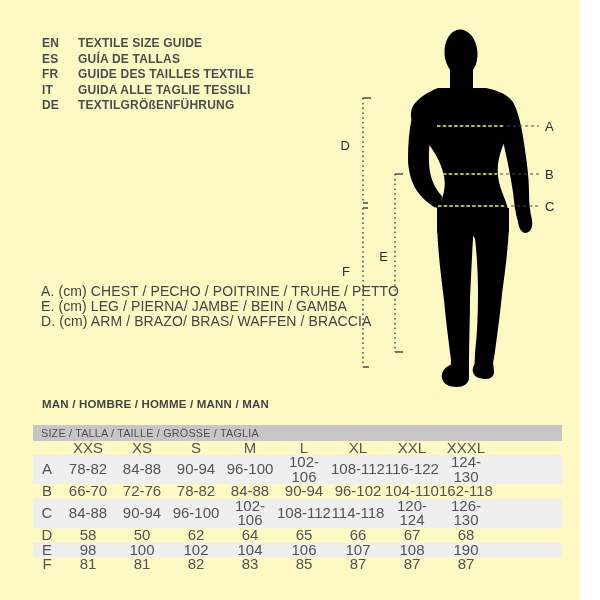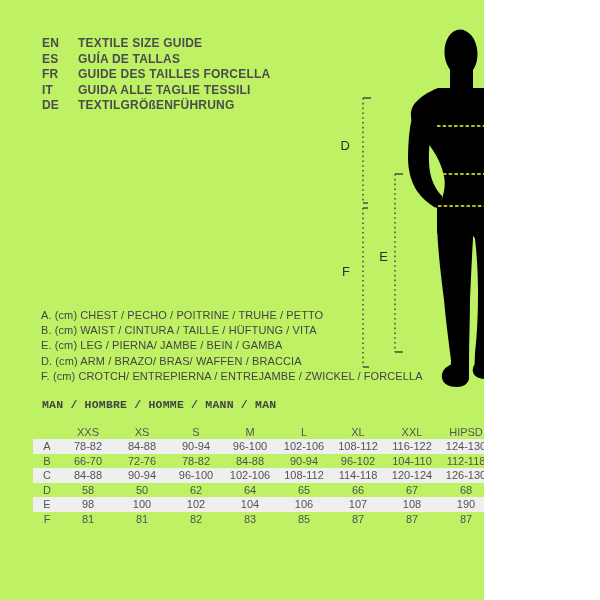--- a/index.html
+++ b/index.html
@@ -1,42 +1,42 @@
 <!DOCTYPE html>
 <html><head>
 <meta charset="utf-8">
 <style>
   html,body{margin:0;padding:0;background:#fff;}
-  .canvas{position:relative;width:484px;height:600px;background:#bef264;overflow:hidden;
+  .canvas{position:relative;width:580px;height:600px;background:#fef9c3;overflow:hidden;
           font-family:"Liberation Sans",sans-serif;color:#48494b;}
 
   
   .langs{position:absolute;left:42px;top:36px;font-size:12px;font-weight:bold;
          line-height:15.6px;color:#4b4c4e;letter-spacing:.2px;}
   .lang-row{display:flex;}
   .lang-code{width:36px;flex:0 0 36px;}
 
   
   .figure-svg{position:absolute;left:0;top:0;}
   .figure-svg text{font-family:"Liberation Sans",sans-serif;font-size:13px;fill:#2d2e30;}
 
   
-  .legend{position:absolute;left:41px;top:308px;font-size:11px;line-height:15.2px;
+  .legend{position:absolute;left:41px;top:284px;font-size:14px;line-height:15.2px;
           color:#434446;letter-spacing:.1px;white-space:nowrap;}
 
   
   .category{position:absolute;left:42px;top:398px;font-size:11.5px;font-weight:bold;
-            color:#434446;letter-spacing:.2px;font-family:Liberation Mono, monospace;}
+            color:#434446;letter-spacing:.2px;}
 
   
   .table-wrap{position:absolute;left:33px;top:425px;width:529px;}
   .table-title{height:16px;line-height:16.5px;background:#c6c6c6;padding-left:8px;
                font-size:10.8px;color:#4f5052;letter-spacing:.2px;}
   table.size-table{border-collapse:collapse;width:529px;table-layout:fixed;
-                   font-size:11px;color:#525356;}
+                   font-size:15px;color:#525356;}
   table.size-table th,table.size-table td{font-weight:normal;text-align:center;padding:0;
                    height:14.6px;line-height:14.6px;overflow:hidden;}
   table.size-table thead th{height:14px;line-height:14px;color:#55565a;}
   table.size-table tbody tr:nth-child(odd){background:#efefef;}
 </style>
 </head>
 <body>
 
 <div class="canvas">
 
@@ -47,21 +47,21 @@
         <span class="lang-title">TEXTILE SIZE GUIDE</span>
       </div>
 
       <div class="lang-row">
         <span class="lang-code">ES</span>
         <span class="lang-title">GUÍA DE TALLAS</span>
       </div>
 
       <div class="lang-row">
         <span class="lang-code">FR</span>
-        <span class="lang-title">GUIDE DES TAILLES FORCELLA</span>
+        <span class="lang-title">GUIDE DES TAILLES TEXTILE</span>
       </div>
 
       <div class="lang-row">
         <span class="lang-code">IT</span>
         <span class="lang-title">GUIDA ALLE TAGLIE TESSILI</span>
       </div>
 
       <div class="lang-row">
         <span class="lang-code">DE</span>
         <span class="lang-title">TEXTILGRÖßENFÜHRUNG</span>
@@ -126,33 +126,32 @@
     <text x="545" y="210.5">C</text>
     <text x="350" y="150" text-anchor="end">D</text>
     <text x="388" y="261" text-anchor="end">E</text>
     <text x="350" y="276" text-anchor="end">F</text>
   </svg>
 
   <div class="legend">
 
       <div>A. (cm) CHEST / PECHO / POITRINE / TRUHE / PETTO</div>
 
-      <div>B. (cm) WAIST / CINTURA / TAILLE / HÜFTUNG / VITA</div>
 
 
       <div>E. (cm) LEG / PIERNA/ JAMBE / BEIN / GAMBA</div>
 
       <div>D. (cm) ARM / BRAZO/ BRAS/ WAFFEN / BRACCIA</div>
 
-      <div>F. (cm) CROTCH/ ENTREPIERNA / ENTREJAMBE / ZWICKEL / FORCELLA</div>
     </div>
 
   <div class="category">MAN / HOMBRE / HOMME / MANN / MAN</div>
 
   <div class="table-wrap">
+    <div class="table-title">SIZE / TALLA / TAILLE / GRÖSSE / TAGLIA</div>
     <table class="size-table">
       <colgroup>
         <col style="width:28px">
         <col style="width:54px">
           <col style="width:54px">
           <col style="width:54px">
           <col style="width:54px">
         <col style="width:54px">
           <col style="width:54px">
           <col style="width:54px">
@@ -162,21 +161,21 @@
       <thead>
         <tr>
             <th></th>
             <th>XXS</th>
             <th>XS</th>
             <th>S</th>
             <th>M</th>
             <th>L</th>
             <th>XL</th>
             <th>XXL</th>
-            <th>HIPSD</th>
+            <th>XXXL</th>
             <th></th>
           </tr>
       </thead>
       <tbody>
           <tr>
             <th>A</th>
             <td>78-82</td>
             <td>84-88</td>
             <td>90-94</td>
             <td>96-100</td>
@@ -188,21 +187,21 @@
           </tr>
           <tr>
             <th>B</th>
             <td>66-70</td>
             <td>72-76</td>
             <td>78-82</td>
             <td>84-88</td>
             <td>90-94</td>
             <td>96-102</td>
             <td>104-110</td>
-            <td>112-118</td>
+            <td>162-118</td>
             <td></td>
           </tr>
           <tr>
             <th>C</th>
             <td>84-88</td>
             <td>90-94</td>
             <td>96-100</td>
             <td>102-106</td>
             <td>108-112</td>
             <td>114-118</td>

